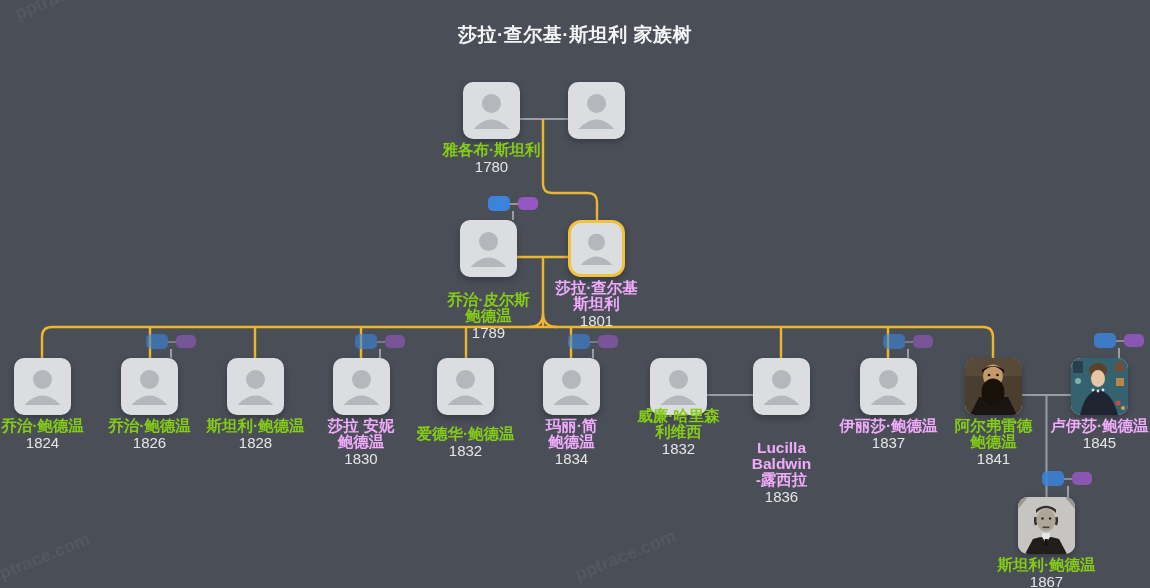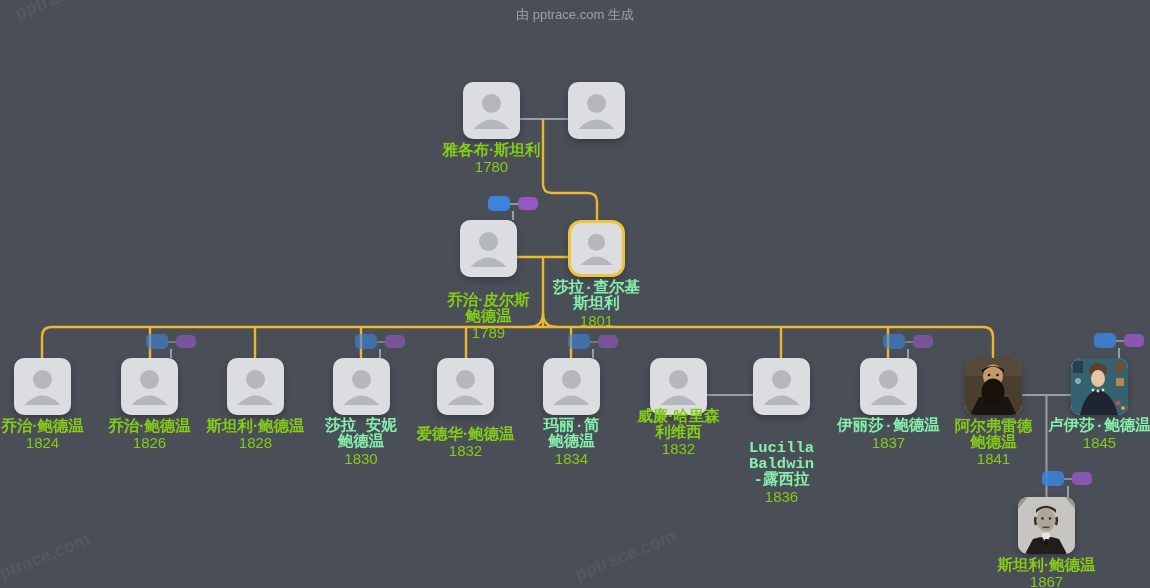--- a/index.html
+++ b/index.html
@@ -15,22 +15,22 @@
   .person-card{
     position:absolute;width:57px;height:57px;border-radius:10px;
     background:#DBDDE0;box-shadow:0 3px 6px rgba(22,25,30,.35);
     z-index:3;overflow:hidden;box-sizing:border-box;cursor:pointer;
   }
   .person-card.highlighted{border:3px solid #F1C23D;border-radius:13px;}
   .person-card svg{display:block;width:100%;height:100%;}
   .person-label{position:absolute;width:150px;text-align:center;z-index:4;pointer-events:none;}
   .person-label .name-line{font-size:15.5px;font-weight:700;line-height:16px;white-space:nowrap;}
   .person-label.male .name-line{color:#84cc16;}
-  .person-label.female .name-line{color:#86efac;font-family:Liberation Mono, monospace;}
-  .person-label .year{font-size:15px;font-weight:400;color:#84cc16;line-height:17px;}
+  .person-label.female .name-line{color:#f0abfc;}
+  .person-label .year{font-size:15px;font-weight:400;color:#e5e5e5;line-height:17px;}
   .couple-marker{position:absolute;display:flex;align-items:center;z-index:4;cursor:pointer;}
   .couple-marker .chip-blue{width:22px;height:15px;border-radius:5px;background:#3C84DB;}
   .couple-marker .chip-link{width:8px;height:2px;background:#92969D;}
   .couple-marker .chip-purple{width:20px;height:13px;border-radius:5px;background:#9558C2;}
   .watermark{
     position:absolute;font-size:18px;font-weight:700;color:rgba(255,255,255,.055);
     white-space:nowrap;z-index:2;pointer-events:none;transform:rotate(-22deg);
   }
 </style>
 </head>
@@ -58,21 +58,21 @@
       <path d="M543,119 V184 Q543,193 552,193 H588 Q597,193 597,202 V220"></path>
       <path d="M517,257 H568"></path>
       <path d="M543,257 V327"></path>
       <path d="M529,327 Q543,327 543,313 M543,313 Q543,327 557,327"></path>
       <path d="M42,358 V337 Q42,327 52,327 H983 Q993,327 993,337 V358"></path>
       <path d="M150,327 V358 M255,327 V358 M361,327 V358 M466,327 V358 M571,327 V358 M781,327 V358 M888,327 V358"></path>
     </g>
   </svg>
 
   <div class="header">
-    <div class="subtitle">由 pptrace.com 生成</div>
+    <h1 class="title">莎拉·查尔基·斯坦利 家族树</h1>
   </div>
 
   <div id="nodes">
       <div class="person-card" style="left: 463px; top: 82px;">
         <svg viewBox="0 0 57 57">
           <circle cx="28.5" cy="21.5" r="9.5" fill="#B4B7BB"></circle>
           <path d="M10.5 47 Q28.5 28 46.5 47 Z" fill="#B4B7BB"></path>
         </svg>
       </div>
       <div class="person-label male" style="left: 416.5px; top: 142px;">

